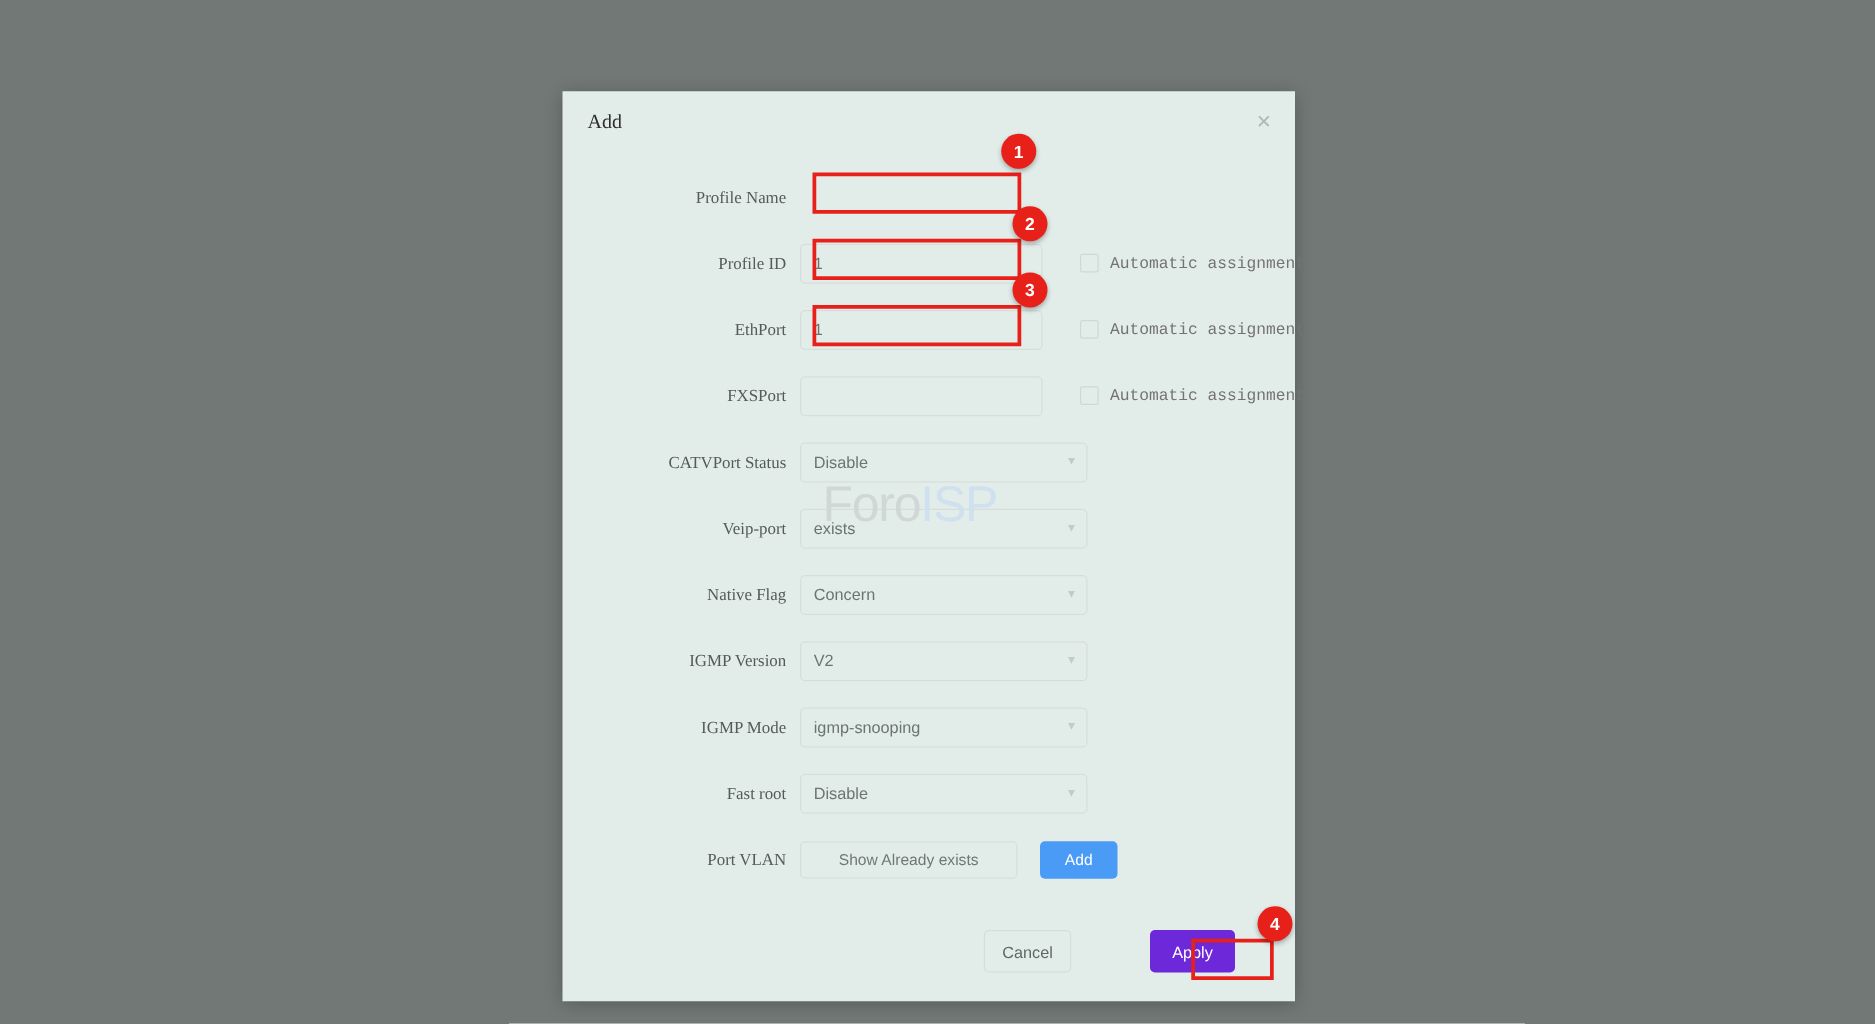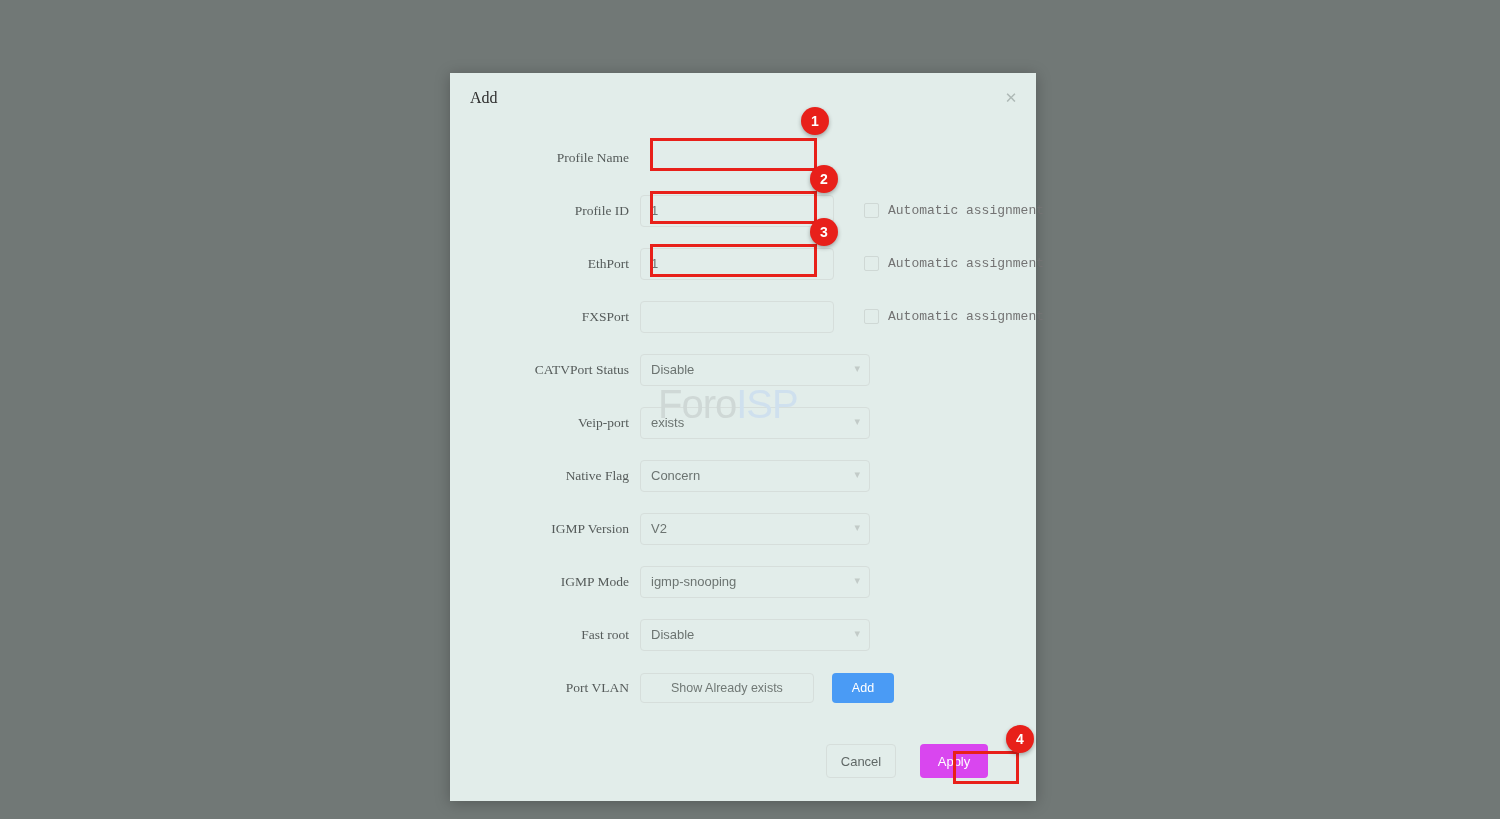--- a/index.html
+++ b/index.html
@@ -341,25 +341,26 @@
     font-family: "Liberation Sans", sans-serif;
     font-size: 13px;
     cursor: pointer;
     margin-right: 24px;
   }
   .btn-apply {
     height: 34px;
     min-width: 68px;
     border: none;
     border-radius: 4px;
-    background: #d946ef;
+    background: #6d28d9;
     color: #fff;
     font-family: "Liberation Sans", sans-serif;
     font-size: 13px;
     cursor: pointer;
+    margin-left: 39px;
   }
 
   .watermark {
     position: absolute;
     left: 658px; top: 382px;
     font-family: "Liberation Sans", sans-serif;
     font-weight: normal;
     font-size: 40px;
     letter-spacing: -1px;
     pointer-events: none;

